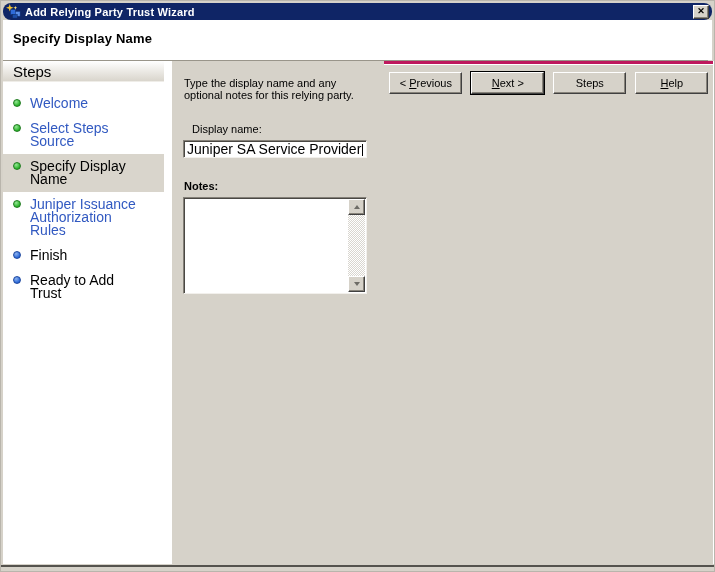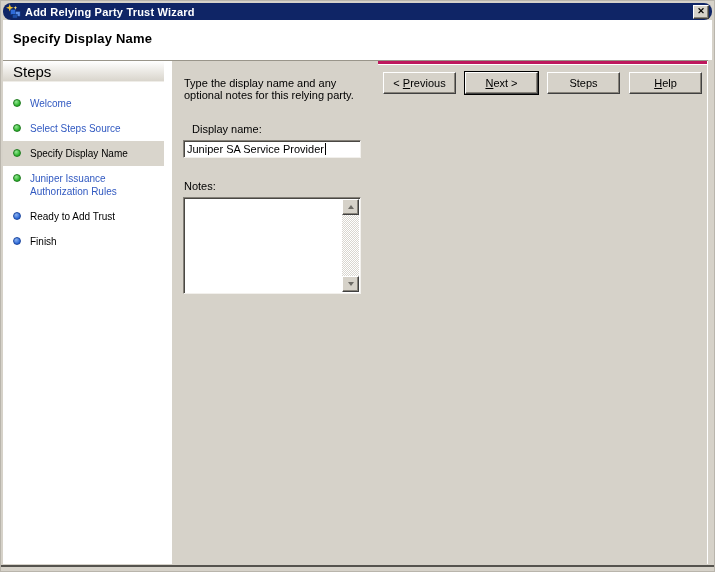--- a/index.html
+++ b/index.html
@@ -55,41 +55,41 @@
     border:1px solid #1f7c1f;
   }
   li.upcoming .bullet{
     background:radial-gradient(circle at 35% 30%, #8fb4ee, #2f6bd9 65%, #1d4ea8);
     border:1px solid #1d48a0;
   }
   li.current .bullet{
     background:radial-gradient(circle at 35% 30%, #96e796, #2eb52e 65%, #1d8c1d);
     border:1px solid #1f7c1f;
   }
-  .step-label{font-size:10px;line-height:13px;width:118px;}
+  .step-label{font-size:14px;line-height:13px;width:118px;}
   li.done .step-label{color:#3159c1;}
   li.current .step-label,li.upcoming .step-label{color:#000;}
   
   .main{
     flex:1;background:#d6d2c9;border-right:1px solid #ffffff;
     display:flex;flex-direction:row;
   }
   .content{flex:1;padding:16px 17px 0 11px;font-size:11px;}
   .instruction{margin:0 0 22px 1px;}
   .field-label{margin:0 0 5px 9px;}
   .text-input{
     height:18px;background:#fff;
     border:1px solid;border-color:#848078 #f2f0ec #f2f0ec #848078;
     box-shadow:inset 1px 1px 0 #4a4843;
-    padding:2px 3px 0;font-size:11px;line-height:13px;
-    white-space:nowrap;overflow:hidden;cursor:text;
+    padding:2px 3px 0;font-size:14px;line-height:13px;
+    white-space:nowrap;overflow:hidden;cursor:text;text-align:right;
   }
   .caret{display:inline-block;width:1px;height:12px;background:#000;
     vertical-align:-2px;margin-left:1px;}
-  .notes-label{margin:22px 0 5px 1px;}
+  .notes-label{margin:22px 0 5px 1px;font-weight:bold;}
   .notes-box{
     height:97px;background:#fff;position:relative;
     border:1px solid;border-color:#848078 #f2f0ec #f2f0ec #848078;
     box-shadow:inset 1px 1px 0 #4a4843;cursor:text;
   }
   .scrollbar{
     position:absolute;top:1px;right:1px;bottom:1px;width:17px;
     display:flex;flex-direction:column;
   }
   .sb-btn{
@@ -163,25 +163,25 @@
         <li class="current">
           <span class="bullet"></span>
           <span class="step-label">Specify Display Name</span>
         </li>
         <li class="done">
           <span class="bullet"></span>
           <span class="step-label">Juniper Issuance Authorization Rules</span>
         </li>
         <li class="upcoming">
           <span class="bullet"></span>
+          <span class="step-label">Finish</span>
+        </li>
+        <li class="upcoming">
+          <span class="bullet"></span>
           <span class="step-label">Ready to Add Trust</span>
-        </li>
-        <li class="upcoming">
-          <span class="bullet"></span>
-          <span class="step-label">Finish</span>
         </li>
       </ul>
     </div>
 
     <div class="main">
       <div class="content">
         <p class="instruction">Type the display name and any optional notes for this relying party.</p>
 
         <div class="field-label">Display name:</div>
         <div class="text-input">

